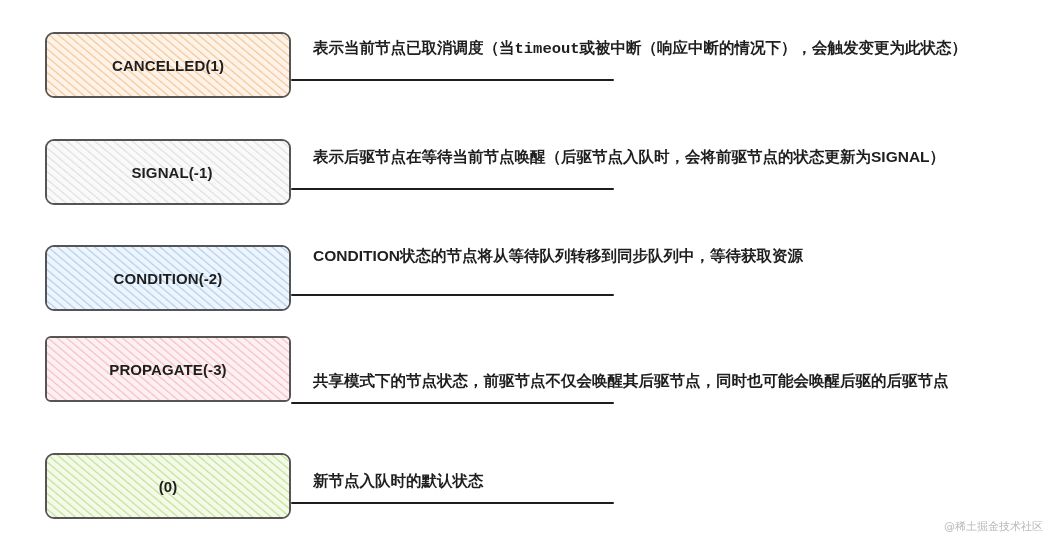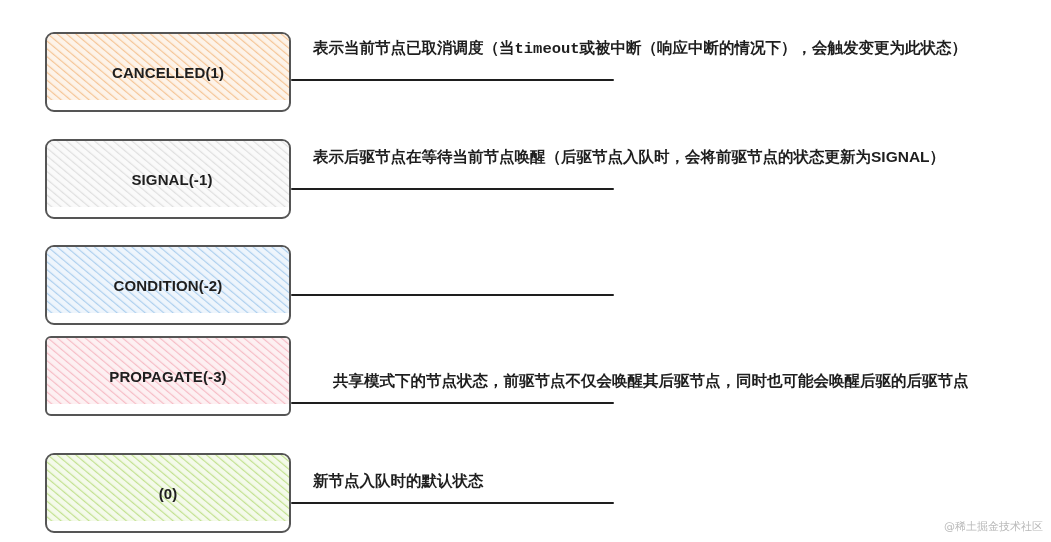--- a/index.html
+++ b/index.html
@@ -16,21 +16,21 @@
     }
     .row {
       position: absolute;
       left: 0;
       width: 1051px;
     }
     .state-box {
       position: absolute;
       left: 45px;
       width: 246px;
-      height: 80px;
+      height: 66px;
       border: 2px solid #555555;
       border-radius: 9px;
       box-sizing: border-box;
       display: flex;
       align-items: center;
       justify-content: center;
       overflow: hidden;
     }
     .state-box .hatch {
       position: absolute;
@@ -119,38 +119,39 @@
           <rect width="6" height="6" fill="#eef5fc"></rect>
           <line x1="0" y1="0" x2="0" y2="6" stroke="#a9cdee" stroke-width="2.4"></line>
         </pattern>
       </defs>
       <rect width="246" height="66" fill="url(#h3)"></rect>
     </svg>
     <span class="label">CONDITION(-2)</span>
   </div>
   <div class="connector" style="top:294px;"></div>
   <div class="desc" style="top:245px;">
+    <div>CONDITION状态的节点将从等待队列转移到同步队列中，等待获取资源</div>
   </div>
 </div>
 
 <div class="row" style="top:0;">
   <div class="state-box" style="top:336px;border-radius:6px;">
     <svg class="hatch" width="246" height="66">
       <defs>
         <pattern id="h4" patternUnits="userSpaceOnUse" width="6" height="6" patternTransform="rotate(-50)">
           <rect width="6" height="6" fill="#fdf0f2"></rect>
           <line x1="0" y1="0" x2="0" y2="6" stroke="#f6b9c3" stroke-width="2.4"></line>
         </pattern>
       </defs>
       <rect width="246" height="66" fill="url(#h4)"></rect>
     </svg>
     <span class="label">PROPAGATE(-3)</span>
   </div>
   <div class="connector" style="top:402px;"></div>
-  <div class="desc" style="top:370px;margin-left:20px;">
+  <div class="desc" style="top:370px;">
     <div>共享模式下的节点状态，前驱节点不仅会唤醒其后驱节点，同时也可能会唤醒后驱的后驱节点</div>
   </div>
 </div>
 
 <div class="row" style="top:0;">
   <div class="state-box" style="top:453px;">
     <svg class="hatch" width="246" height="66">
       <defs>
         <pattern id="h5" patternUnits="userSpaceOnUse" width="6" height="6" patternTransform="rotate(-50)">
           <rect width="6" height="6" fill="#f4fae9"></rect>

